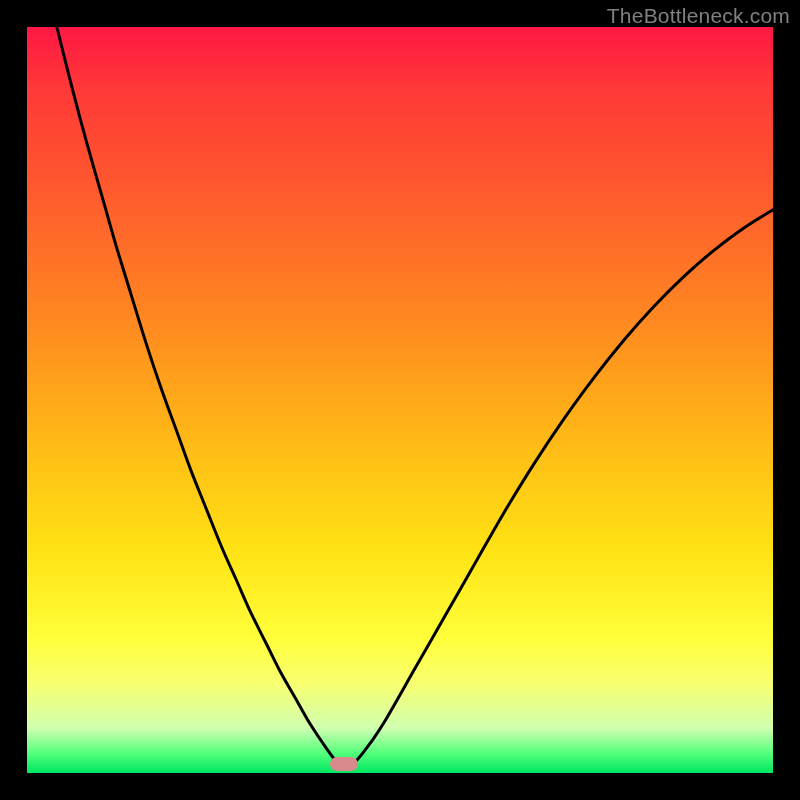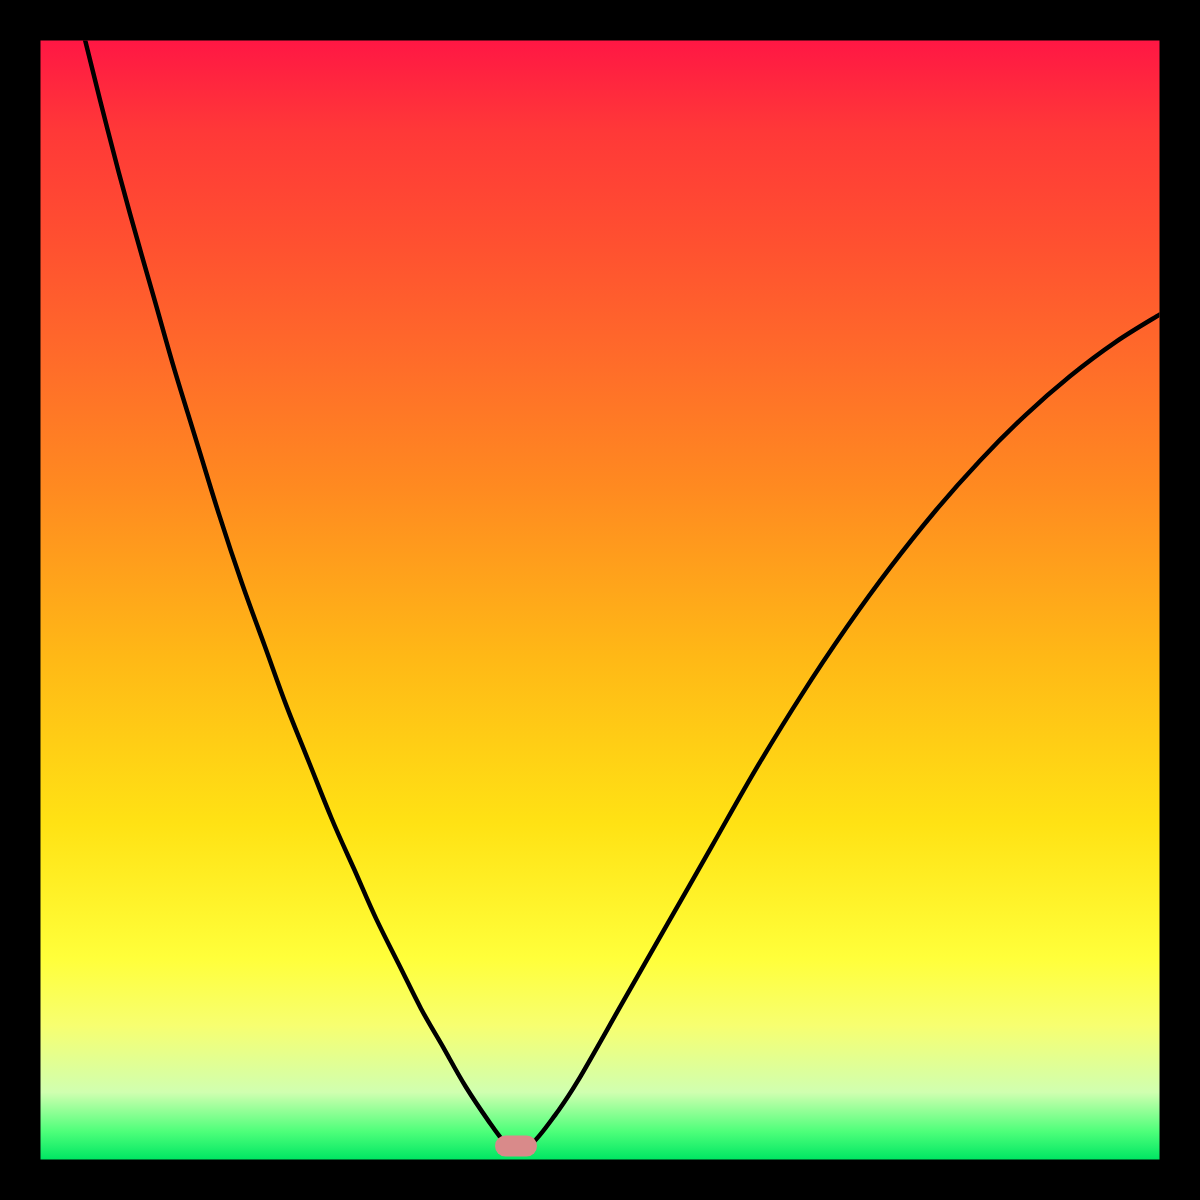--- a/index.html
+++ b/index.html
@@ -68,14 +68,15 @@
 
 <div class="frame">
 
   <div class="plot">
     <svg class="curve" viewBox="0 0 746 746" preserveAspectRatio="none">
       <path id="curve-path" fill="none" stroke="#000000" stroke-width="3" stroke-linecap="round" d="M 29.8 0.0 C 32.5 10.7, 39.4 38.9, 44.8 59.7 C 50.1 80.5, 54.3 96.2, 59.7 115.6 C 65.1 135.1, 69.2 149.1, 74.6 167.9 C 80.0 186.6, 84.1 201.9, 89.5 220.1 C 94.9 238.2, 99.1 251.1, 104.4 268.6 C 109.8 286.0, 114.0 300.3, 119.4 317.1 C 124.7 333.8, 128.9 346.4, 134.3 361.8 C 139.7 377.3, 143.8 388.1, 149.2 402.8 C 154.6 417.6, 158.7 429.8, 164.1 443.9 C 169.5 458.0, 173.7 467.7, 179.0 481.2 C 184.4 494.6, 188.6 505.7, 194.0 518.5 C 199.3 531.2, 203.5 540.0, 208.9 552.0 C 214.3 564.1, 218.4 574.2, 223.8 585.6 C 229.2 597.0, 233.3 604.7, 238.7 615.5 C 244.1 626.2, 248.3 635.2, 253.6 645.3 C 259.0 655.4, 263.2 662.0, 268.6 671.4 C 273.9 680.8, 278.1 688.8, 283.5 697.5 C 288.9 706.2, 293.7 713.2, 298.4 719.9 C 303.1 726.6, 306.2 731.2, 309.6 734.8 C 312.9 738.4, 315.7 739.1, 317.1 740.0 C 318.4 741.0, 315.0 741.0, 317.1 740.0 C 319.1 739.1, 323.5 739.1, 328.2 734.8 C 332.9 730.5, 337.8 723.5, 343.2 716.2 C 348.5 708.8, 350.0 707.2, 358.1 693.8 C 366.1 680.4, 377.2 660.4, 387.9 641.6 C 398.7 622.8, 407.0 608.1, 417.8 589.3 C 428.5 570.5, 436.9 555.9, 447.6 537.1 C 458.3 518.3, 466.7 503.0, 477.4 484.9 C 488.2 466.8, 496.5 453.2, 507.3 436.4 C 518.0 419.6, 526.4 407.1, 537.1 391.7 C 547.9 376.2, 556.2 364.7, 567.0 350.6 C 577.7 336.5, 586.1 326.1, 596.8 313.3 C 607.5 300.6, 615.9 291.2, 626.6 279.8 C 637.4 268.3, 645.7 260.0, 656.5 249.9 C 667.2 239.8, 675.6 232.5, 686.3 223.8 C 697.1 215.1, 705.4 208.8, 716.2 201.4 C 726.9 194.0, 740.6 186.1, 746.0 182.8"></path>
     </svg>
     <div class="marker" id="marker" style="left: 317px; top: 737px; background: rgb(217, 138, 138);"></div>
   </div>
 
+  <div class="watermark">TheBottleneck.com</div>
 
 </div>
 
 </body></html>

